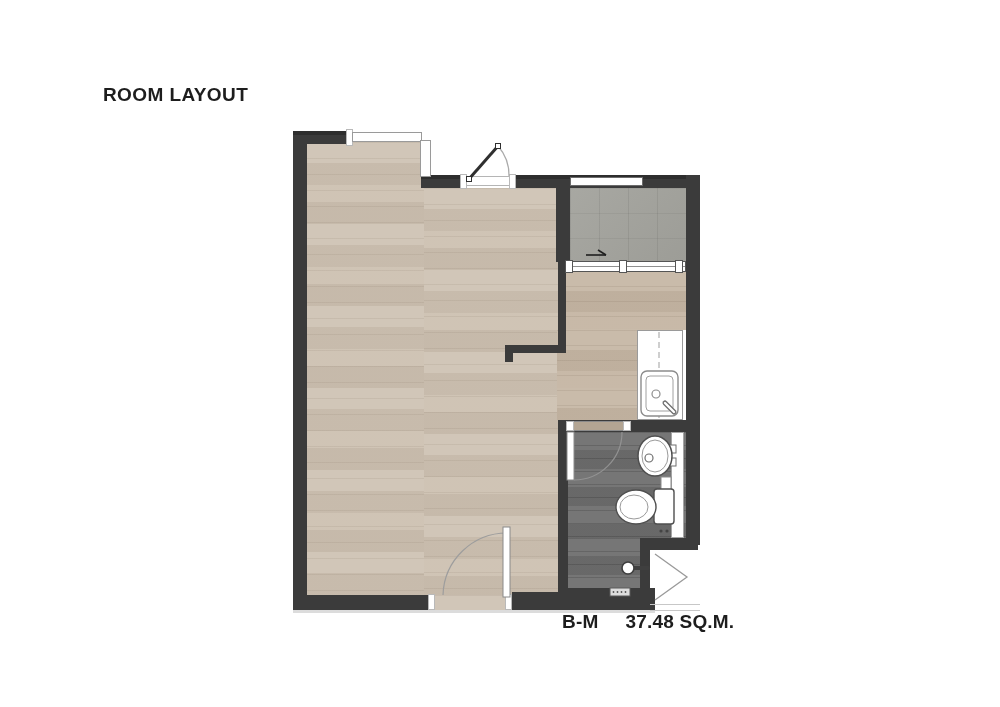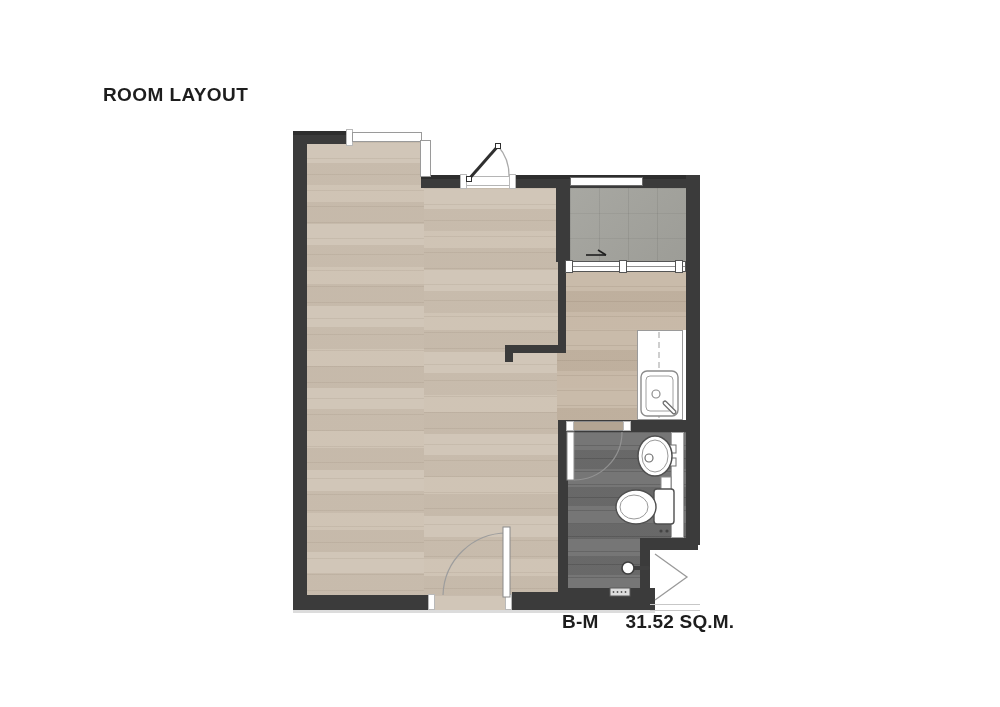--- a/index.html
+++ b/index.html
@@ -171,16 +171,16 @@
       <rect x="503" y="527" width="7" height="70" fill="#ffffff" stroke="#8a8a8a" stroke-width="1"></rect>
     </g>
 
     <g>
       <path d="M655,554 L687,577 L655,600" fill="none" stroke="#9a9a9a" stroke-width="1.3"></path>
     </g>
   </svg>
 
   <div class="abs footer">
     <span>B-M</span>
-    <span>31.52 SQ.M.</span>
+    <span>37.48 SQ.M.</span>
   </div>
 
 </div>
 
 </body></html>

